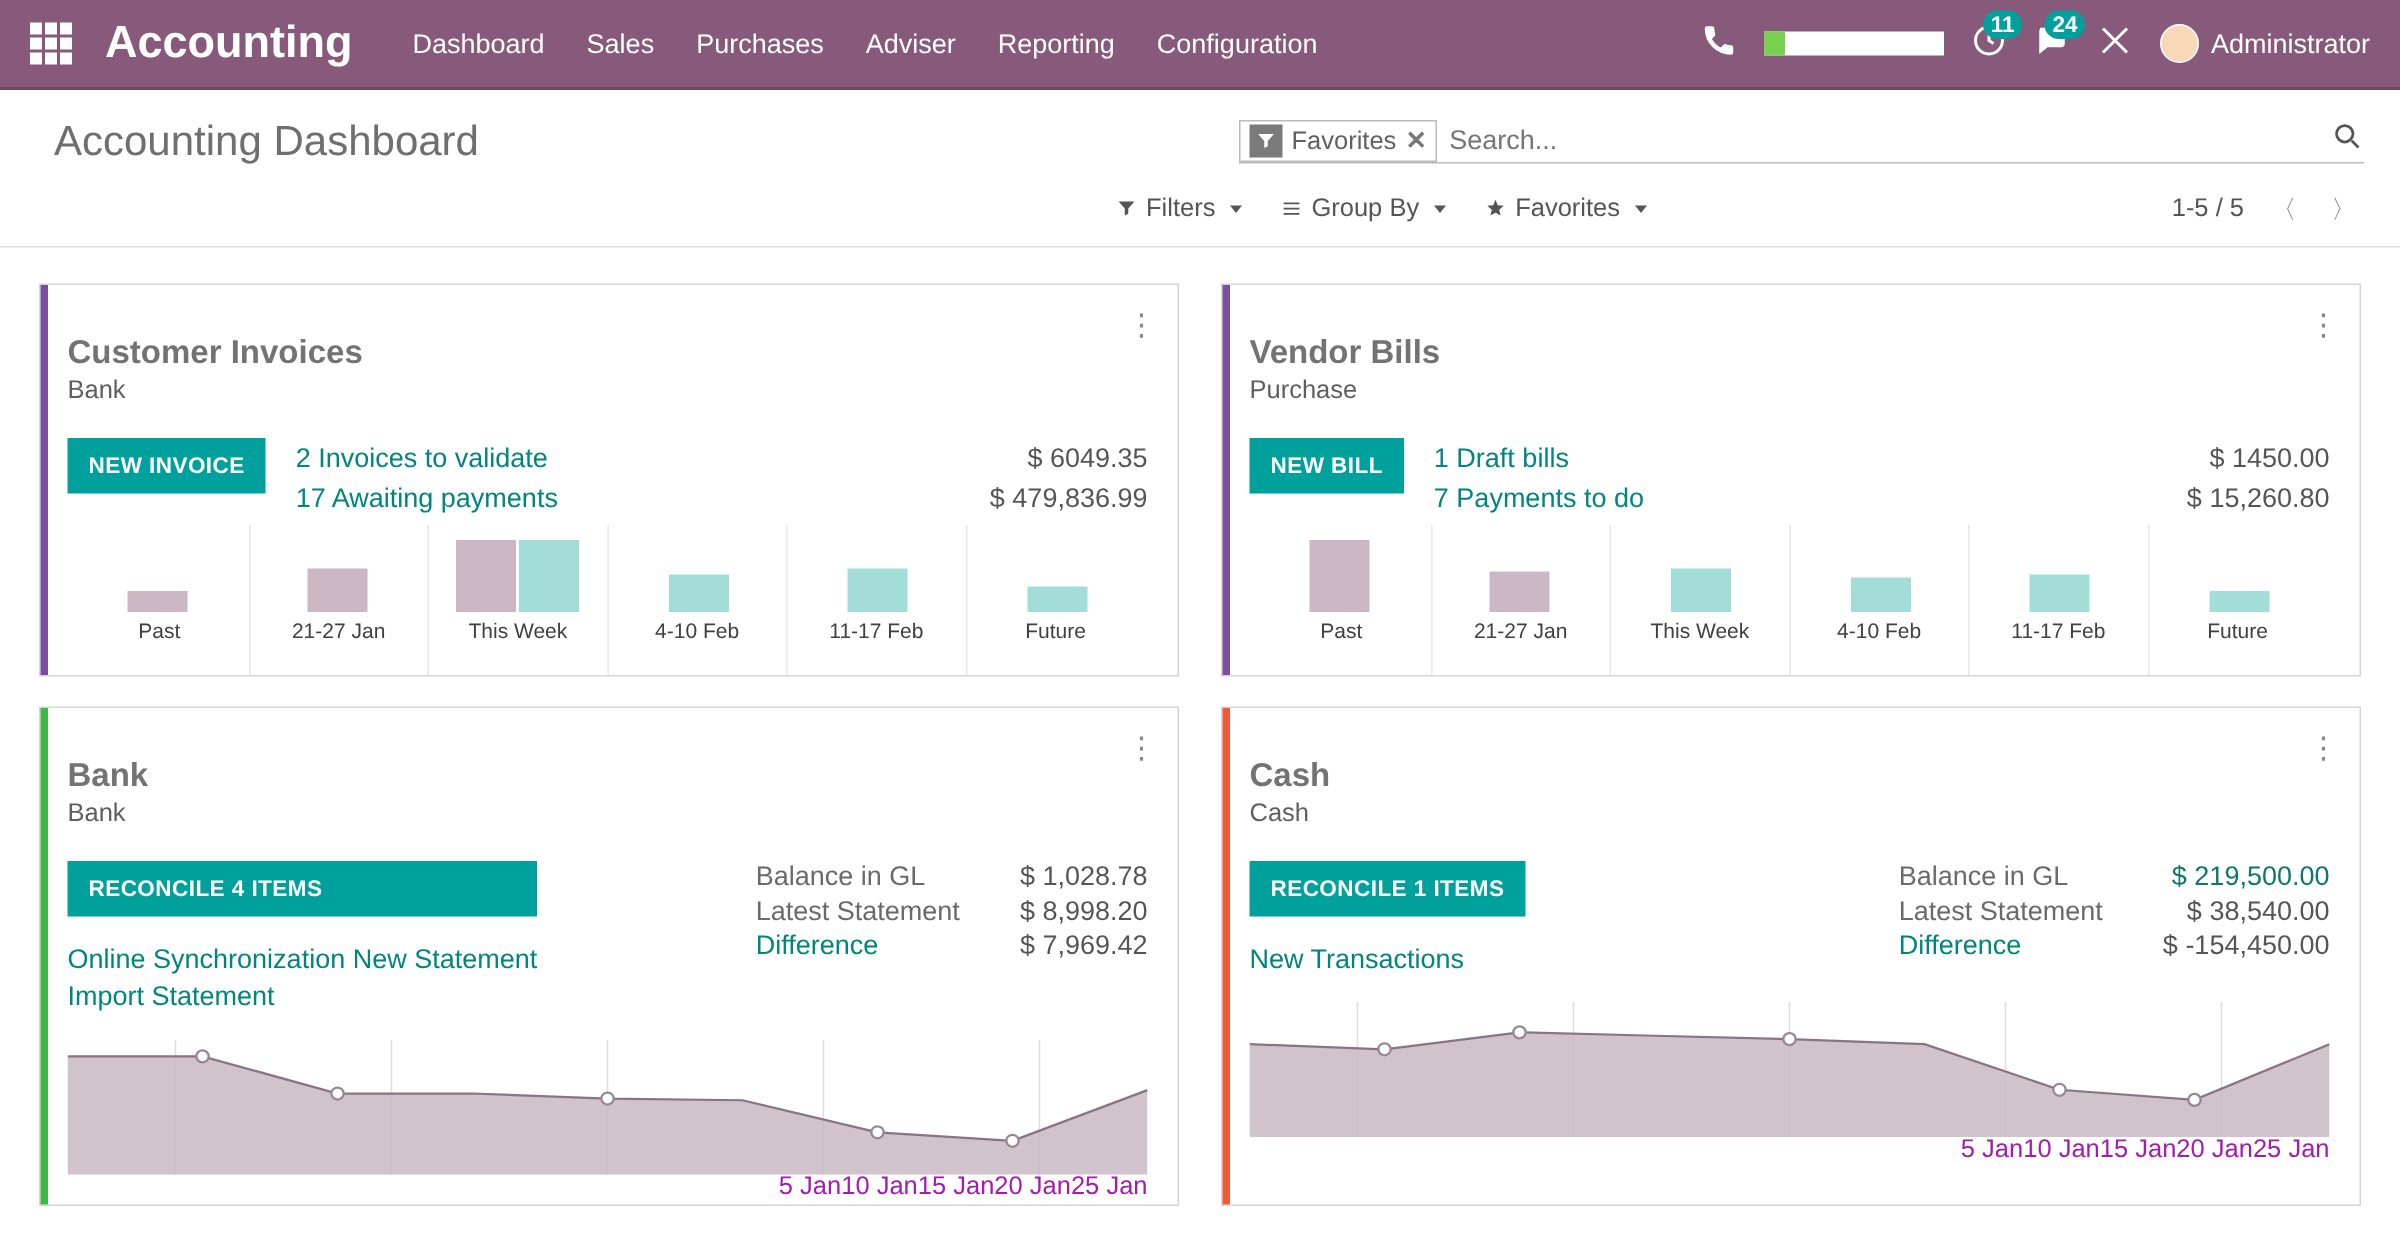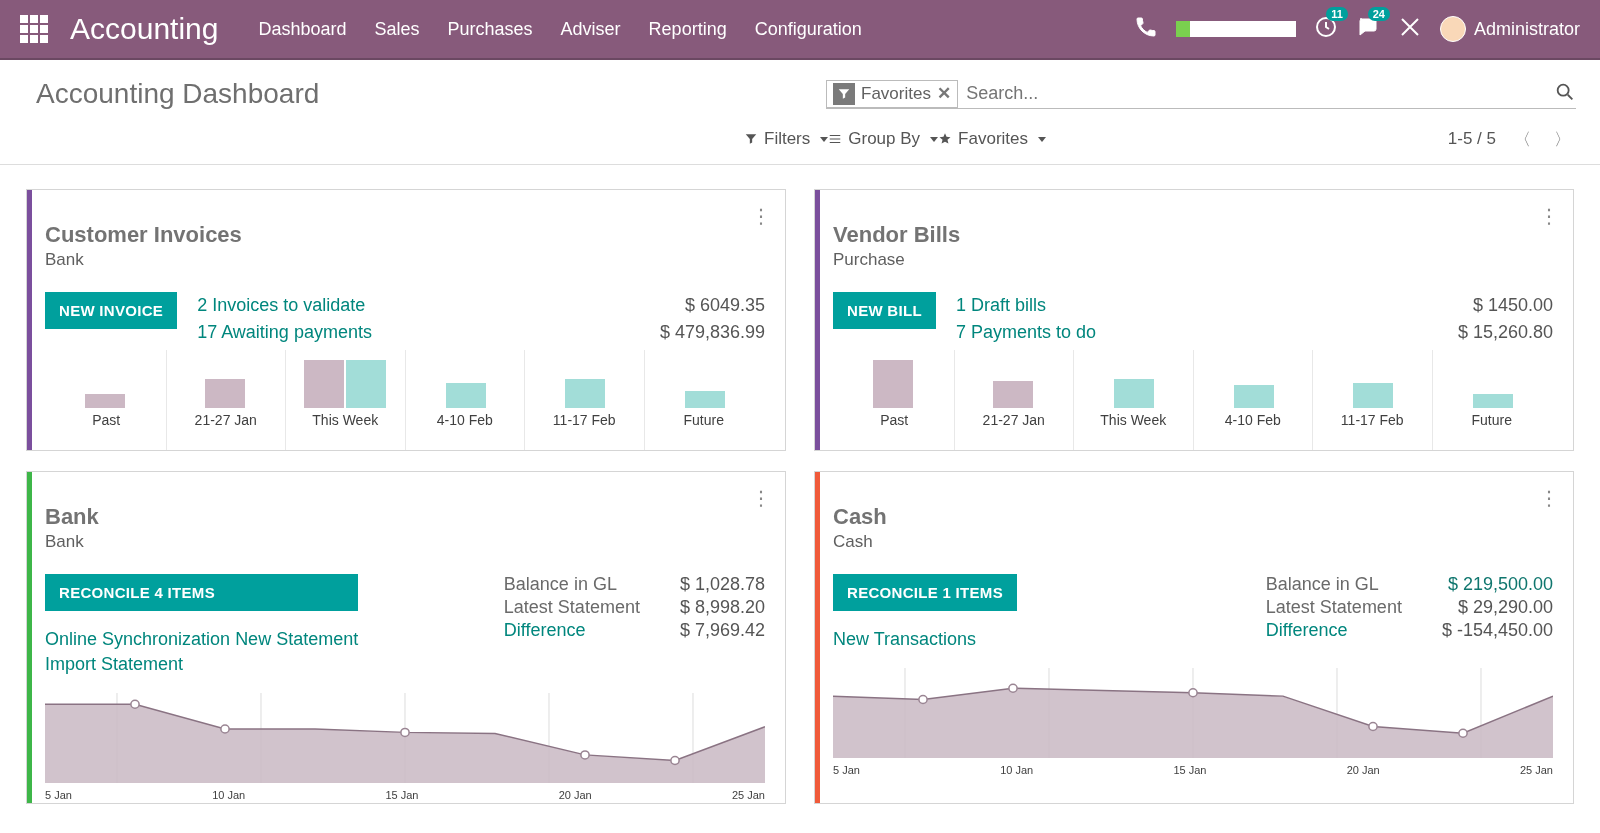--- a/index.html
+++ b/index.html
@@ -1,45 +1,45 @@
 <!DOCTYPE html>
 <html><head>
 <meta charset="utf-8">
 <style>
   * { box-sizing: border-box; margin: 0; padding: 0; }
   body { font-family: -apple-system, "Helvetica Neue", Arial, sans-serif; background: #fff; width:1600px; }
   
   .topbar { background:#875a7b; height:60px; display:flex; align-items:center; color:#fff; padding:0 20px; border-bottom:2px solid #6b4862;}
   .topbar .apps { width:28px; height:28px; display:grid; grid-template-columns:repeat(3,1fr); grid-template-rows:repeat(3,1fr); gap:2px; margin-right:22px; cursor:pointer;}
   .topbar .apps span{ background:#fff; }
-  .brand { font-size:30px; font-weight:400; margin-right:40px;}
+  .brand { font-size:30px; font-weight:700; margin-right:40px;}
   .menu { display:flex; gap:28px; font-size:18px;}
   .menu-item{ cursor:pointer; }
   .spacer{ flex:1; }
   .rightctrls{ display:flex; align-items:center; gap:18px;}
   .phone-icon svg{ width:20px; height:20px; fill:#fff;}
   .progress{ width:120px; height:16px; background:#fff; position:relative;}
   .progress .fill{ position:absolute; left:0; top:0; bottom:0; width:14px; background:#7ad04f;}
   .iconbtn{ position:relative; cursor:pointer;}
   .iconbtn svg{ width:24px;height:24px; fill:#fff; stroke:#fff;}
-  .badge{ position:absolute; top:-8px; right:-10px; background:#00a09d; color:#fff; border-radius:10px; font-size:11px; padding:1px 5px; font-weight:700;}
+  .badge{ position:absolute; top:-8px; right:-10px; background:#00a09d; color:#fff; border-radius:10px; font-size:15px; padding:1px 5px; font-weight:700;}
   .avatar{ width:26px;height:26px; border-radius:50%; background:#f9d8b8; border:1px solid #fff; display:inline-block;}
   .user{ display:flex; align-items:center; gap:8px; font-size:18px;}
   
   .subhead1{ padding:18px 24px 12px 36px; display:flex; align-items:center;}
   .subhead1 h2{ font-size:28px; font-weight:500; color:#6f6f6f;}
   .searcharea{ margin-left:auto; display:flex; align-items:center; border-bottom:1px solid #bbb; flex:0 0 750px; position:relative;}
   .favchip{ border:1px solid #bbb; display:flex; align-items:center; padding:2px 6px; gap:6px; background:#fff; color:#616161; font-size:17px; }
   .favchip .box{ width:22px; height:22px; background:#7a7a7a; display:flex; align-items:center; justify-content:center;}
   .favchip .box svg{ width:14px; height:14px; fill:#fff;}
   .searchinput{ border:none; outline:none; font-size:18px; padding:4px 8px; flex:1; color:#555;}
   .searchbtn{ margin-left:auto; cursor:pointer;}
   .searchbtn svg{ width:22px;height:22px; stroke:#555; fill:none; stroke-width:2;}
   .subhead2{ padding:6px 24px 14px 24px; display:flex; align-items:center; font-size:17px; color:#555;}
-  .filtergroup{ margin-left:720px; display:flex; }
+  .filtergroup{ margin-left:720px; display:flex; gap:26px;}
   .filterbtn{ display:flex; align-items:center; gap:6px; cursor:pointer;}
   .filterbtn svg{ width:14px;height:14px; fill:#555;}
   .caret{ width:0;height:0; border-left:4px solid transparent; border-right:4px solid transparent; border-top:5px solid #555; margin-left:4px;}
   .pager{ margin-left:auto; display:flex; align-items:center; gap:18px;}
   .pagebtn{ width:22px;height:22px; cursor:pointer; color:#888;}
   .divider{ height:1px; background:#ddd; }
   
   .grid{ padding:24px 26px; display:grid; grid-template-columns:1fr 1fr; gap:20px 28px;}
   .card{ border:1px solid #d5d5d5; background:#fff; position:relative; padding:16px 20px 0 18px; }
   .card .edge{ position:absolute; left:0; top:0; bottom:0; width:5px;}
@@ -60,21 +60,21 @@
   .barcell{ flex:1; display:flex; flex-direction:column; align-items:center; border-right:1px solid #e8e8e8; padding:0 6px;}
   .barcell:last-child{ border-right:none;}
   .barpair{ display:flex; gap:2px; align-items:flex-end; height:58px;}
   .bar1,.bar2{ width:40px;}
   .bar1{ background:#ccb8c4;}
   .bar2{ background:#a2ddd8;}
   .barlbl{ font-size:14px; color:#404040; margin-top:4px; margin-bottom:22px;}
   
   .linechart{ margin-top:16px; position:relative; height:110px;}
   .linechart svg{ width:100%; height:100%;}
-  .xticks{ display:flex; justify-content:space-between; font-size:11px; color:#404040; position:absolute; bottom:2px; left:0; right:0;}
+  .xticks{ display:flex; justify-content:flex-end; font-size:17px; color:#a21caf; position:absolute; bottom:2px; left:0; right:0;}
   .close-x{ font-weight:700; color:#777; cursor:pointer;}
 </style>
 </head>
 <body>
 
 <div class="topbar">
   <div class="apps">
       <span></span>
       <span></span>
       <span></span>
@@ -350,21 +350,21 @@
     <div class="card-sub">Cash</div>
     <div class="row balrow">
       <div style="display:flex;flex-direction:column;gap:8px">
         <div class="btn">RECONCILE 1 ITEMS</div>
         <div class="actionlinks"><span>New Transactions</span></div>
       </div>
       <div style="margin-left:auto; display:grid; grid-template-columns:auto auto; column-gap:40px; row-gap:2px; font-size:18px;">
         <span class="lbl">Balance in GL</span>
           <span style="text-align:right;color:#0f766e">$ 219,500.00</span>
         <span class="lbl">Latest Statement</span>
-          <span style="text-align:right;color:#555">$ 29,290.00</span>
+          <span style="text-align:right;color:#555">$ 38,540.00</span>
         <span class="lbl diff">Difference</span>
           <span style="text-align:right;color:#555">$ -154,450.00</span>
       </div>
     </div>
     <div class="linechart"><svg viewBox="0 0 700 110" preserveAspectRatio="none">
     <line x1="70" y1="0" x2="70" y2="90" stroke="#ddd"></line>
           <line x1="210" y1="0" x2="210" y2="90" stroke="#ddd"></line>
           <line x1="350" y1="0" x2="350" y2="90" stroke="#ddd"></line>
           <line x1="489.99999999999994" y1="0" x2="489.99999999999994" y2="90" stroke="#ddd"></line>
           <line x1="630" y1="0" x2="630" y2="90" stroke="#ddd"></line>

